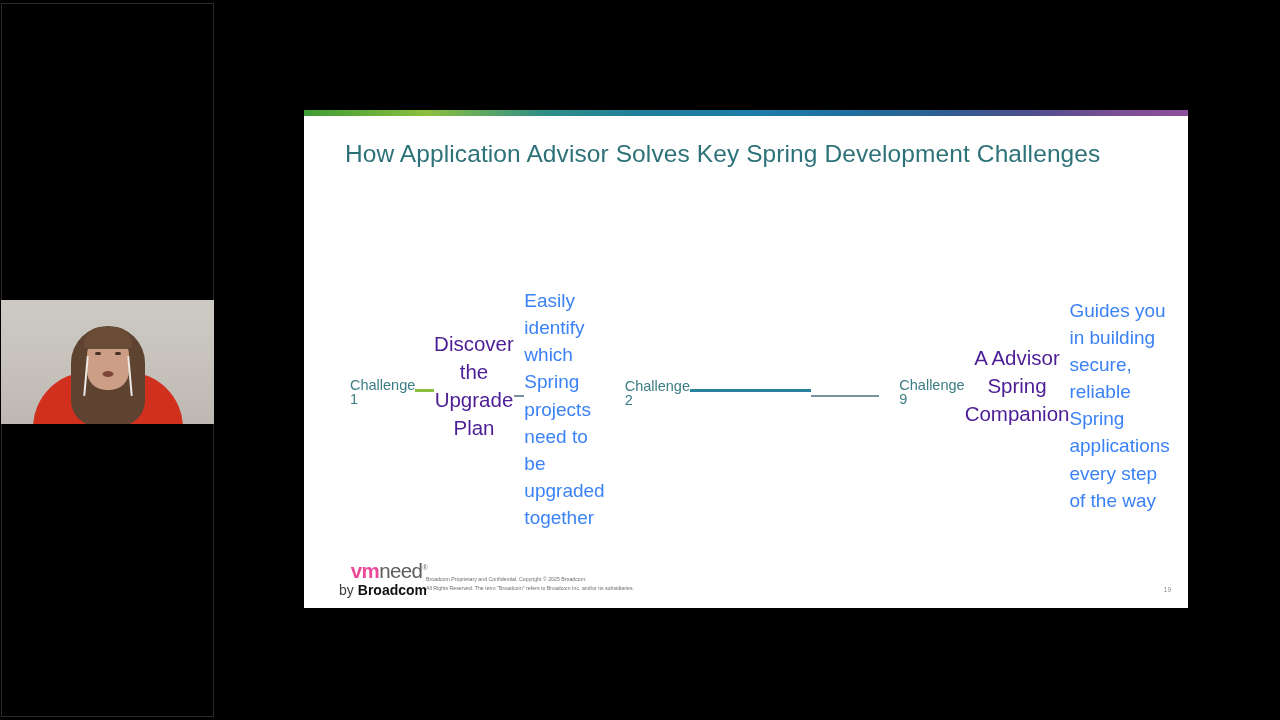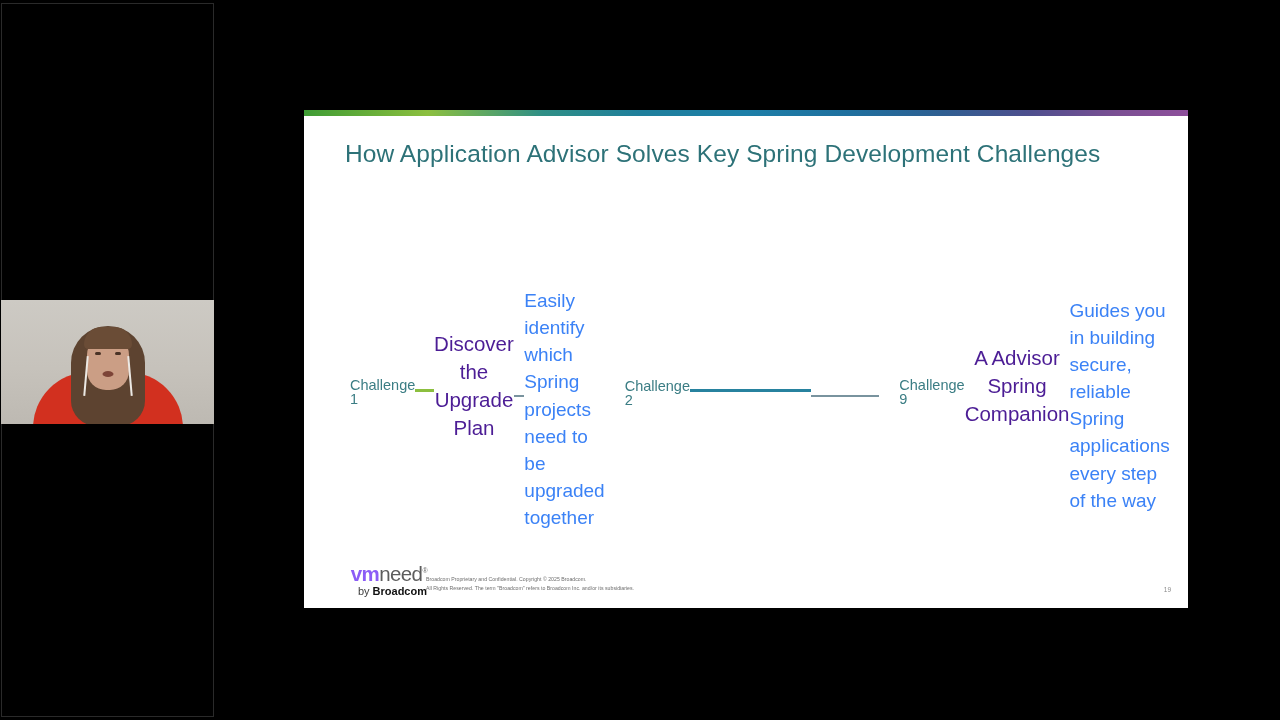--- a/index.html
+++ b/index.html
@@ -254,31 +254,31 @@
     line-height: 1;
   }
   .vmware-wordmark {
     font-size: 20.5px;
     letter-spacing: -0.6px;
     color: #5c5c5c;
     font-weight: 400;
     white-space: nowrap;
   }
   .vmware-wordmark b {
-    color: #8b5cf6;
+    color: #ec4899;
     font-weight: 700;
   }
   .vmware-wordmark sup {
     font-size: 7px;
     vertical-align: super;
     color: #6a6a6a;
   }
   .vmware-by {
     margin-top: 2px;
-    font-size: 11px;
+    font-size: 14px;
     color: #3f3f3f;
     white-space: nowrap;
   }
   .vmware-by b { font-weight: 700; color: #111111; }
 
   .legal {
     position: absolute;
     left: 122px;
     bottom: 16px;
     font-size: 5.2px;

